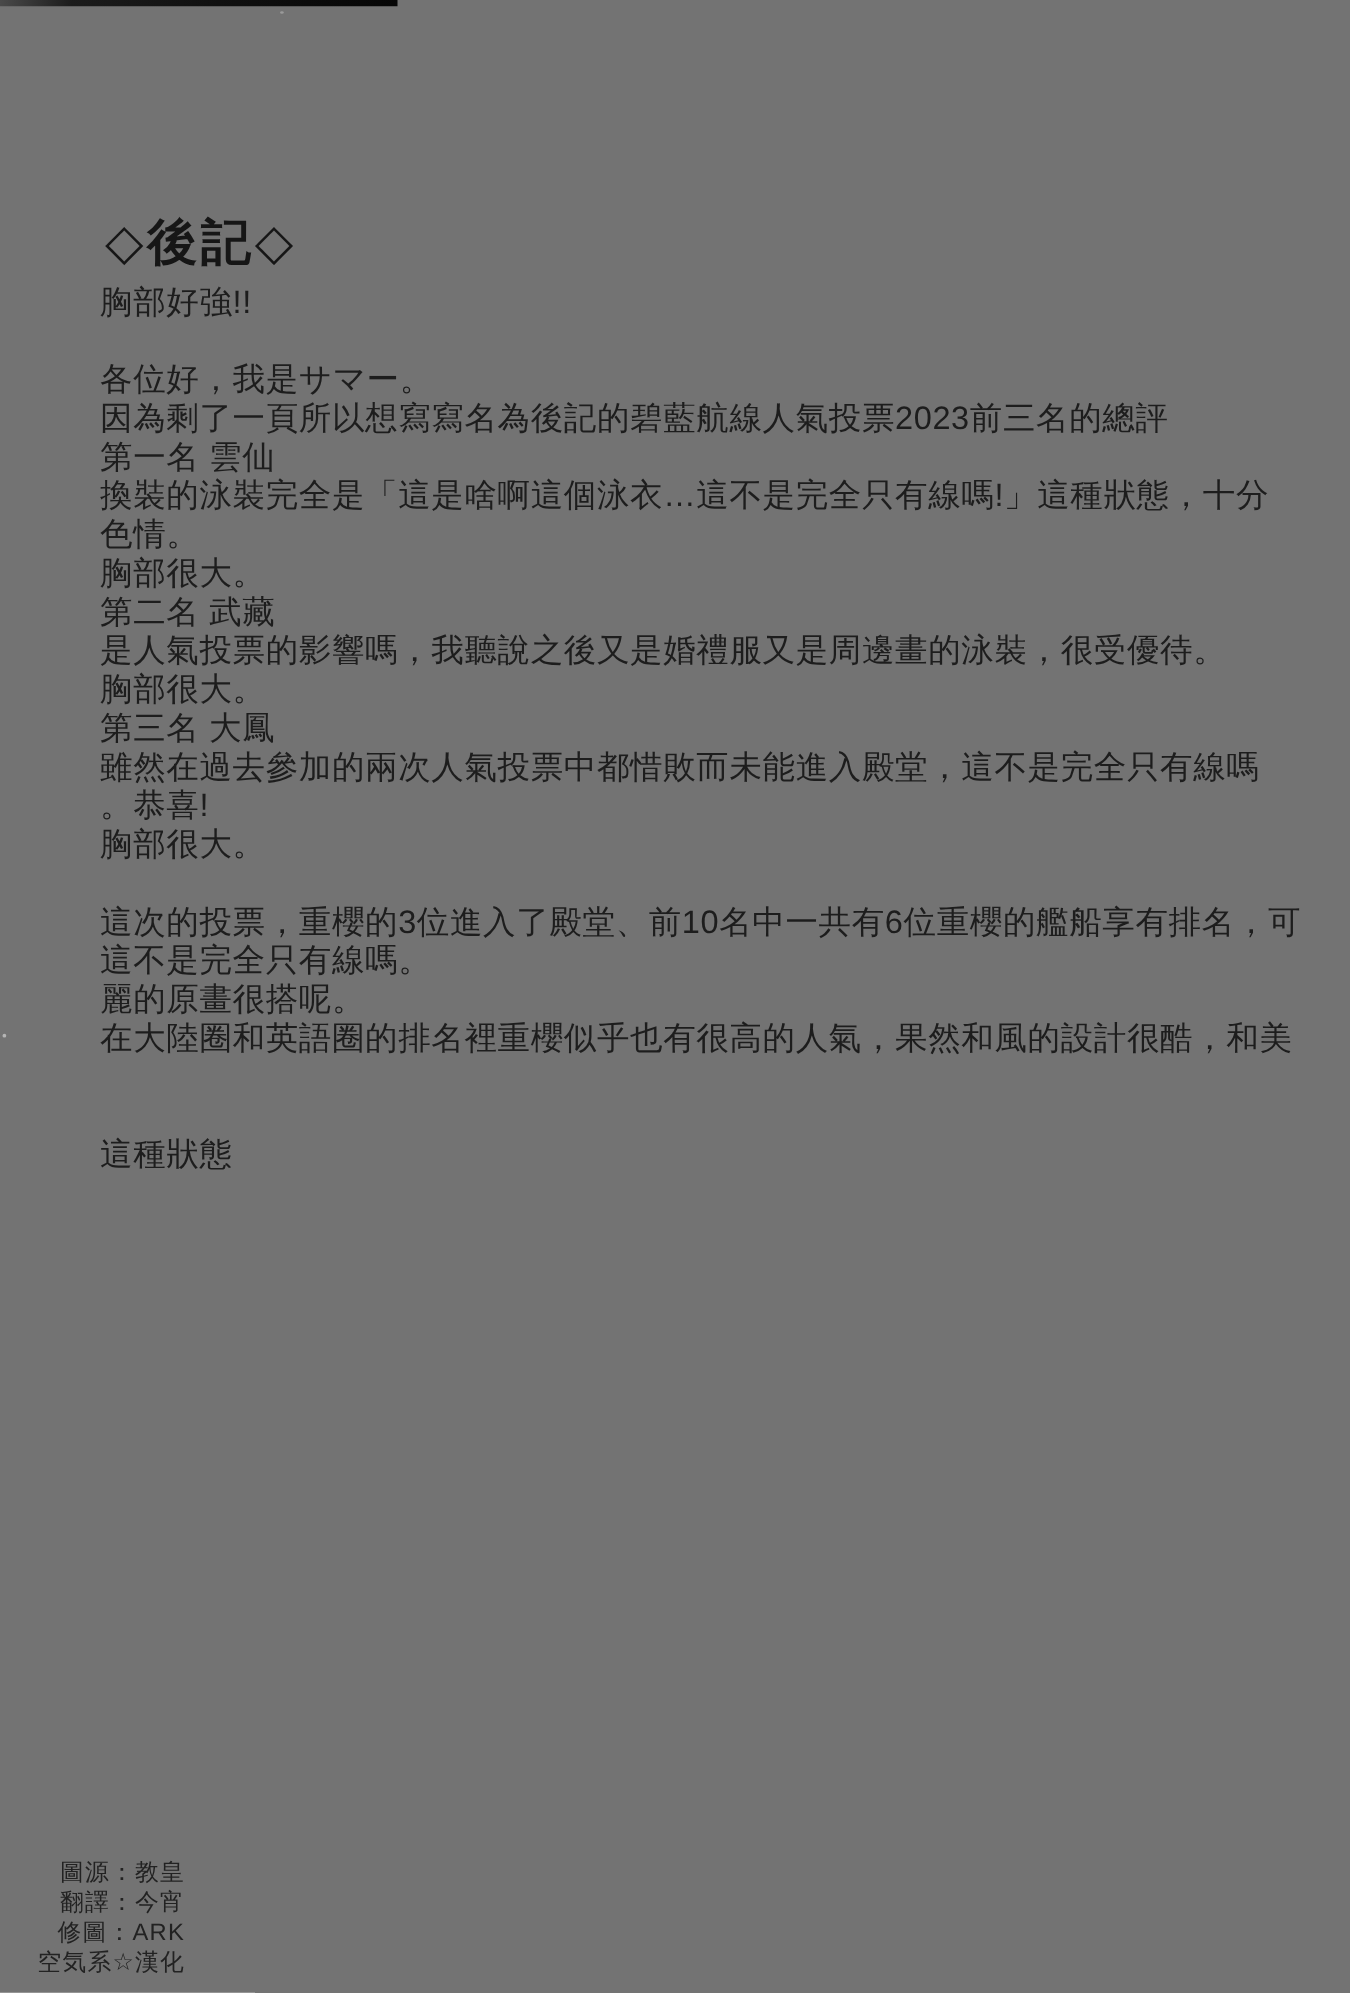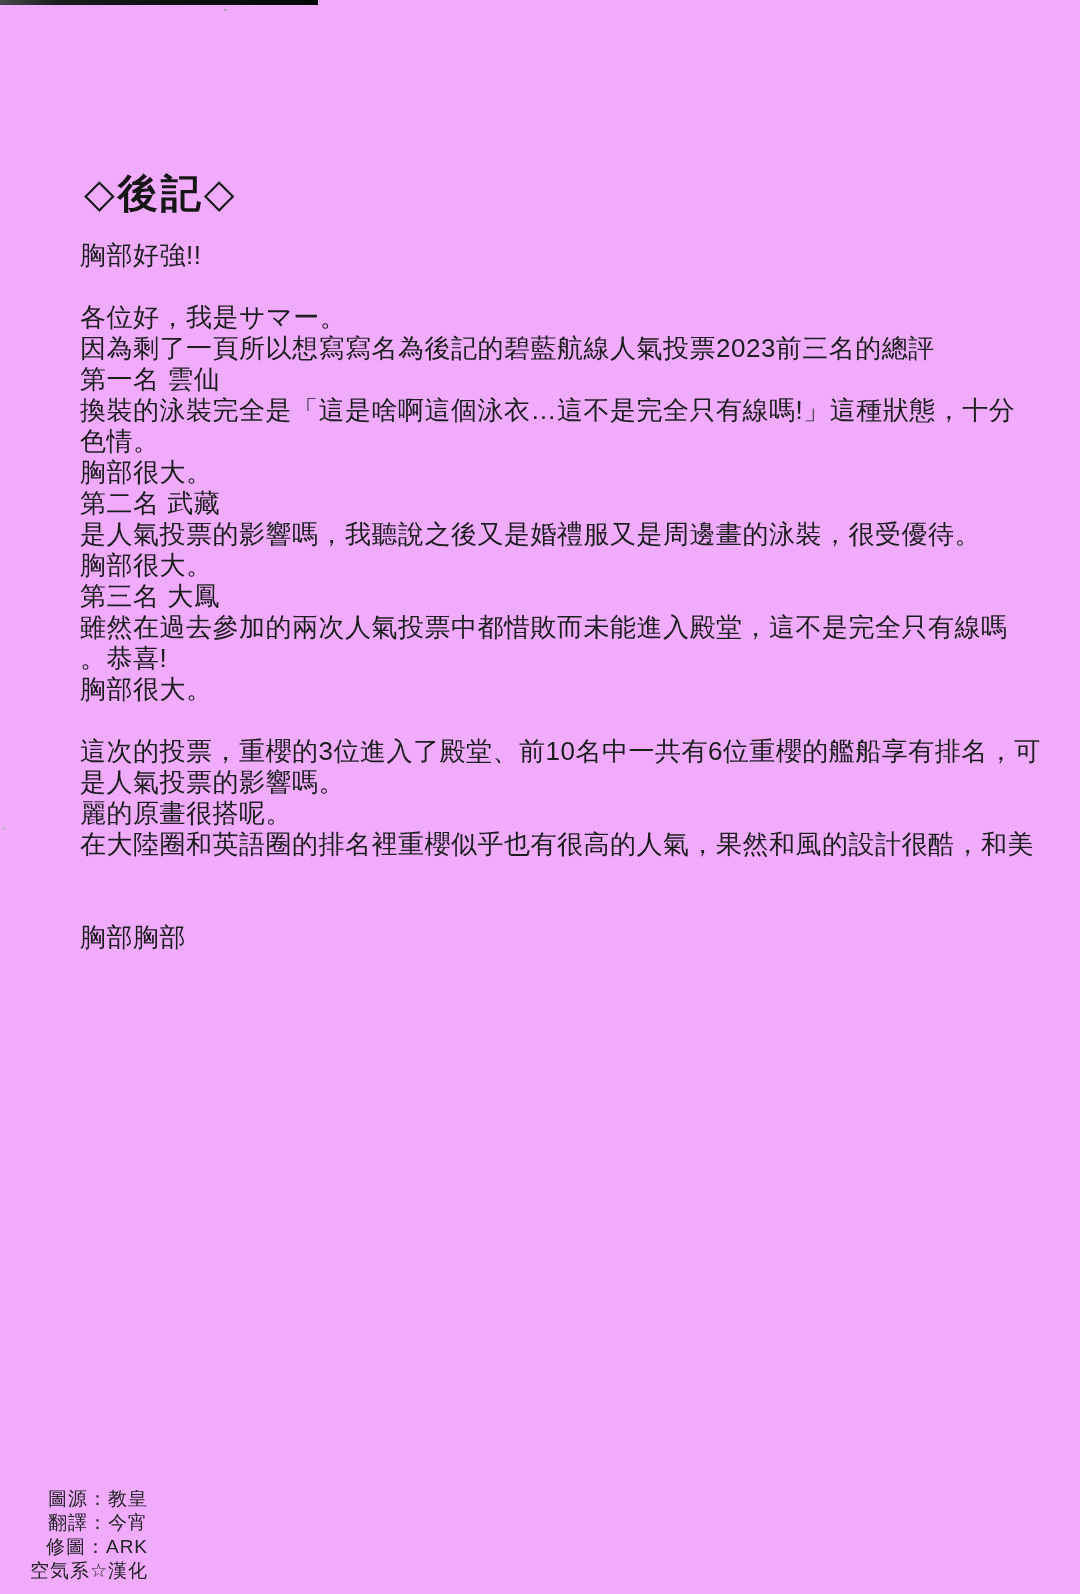--- a/index.html
+++ b/index.html
@@ -7,21 +7,21 @@
   body {
     position: relative;
     background: #ffffff;
     font-family: "Liberation Sans", "DejaVu Sans", sans-serif;
     color: #1d1d1d;
     overflow: hidden;
   }
   .page {
     position: absolute;
     inset: 0;
-    background: #f0abfc;
+    background: #737373;
   }
   
   .scan-bar {
     position: absolute;
     top: 0;
     left: 0;
     width: 318px;
     height: 5px;
     background: linear-gradient(90deg, #4a4a4a 0%, #1c1c1c 18%, #101010 55%, #060606 100%);
   }
@@ -48,21 +48,21 @@
     top: 166px;
     left: 84px;
     font-size: 40px;
     font-weight: 600;
     letter-spacing: 3px;
     color: #161616;
     white-space: nowrap;
   }
   .body-lines {
     position: absolute;
-    top: 240px;
+    top: 226px;
     left: 80px;
     width: 960px;
   }
   .body-lines .line {
     height: 31px;
     line-height: 31px;
     font-size: 26px;
     font-weight: 500;
     letter-spacing: 0.5px;
     white-space: nowrap;
@@ -106,26 +106,26 @@
     <div class="line">胸部很大。</div>
     <div class="line">第二名 武藏</div>
     <div class="line">是人氣投票的影響嗎，我聽說之後又是婚禮服又是周邊畫的泳裝，很受優待。</div>
     <div class="line">胸部很大。</div>
     <div class="line">第三名 大鳳</div>
     <div class="line">雖然在過去參加的兩次人氣投票中都惜敗而未能進入殿堂，這不是完全只有線嗎</div>
     <div class="line">。恭喜!</div>
     <div class="line">胸部很大。</div>
     <div class="line"></div>
     <div class="line">這次的投票，重櫻的3位進入了殿堂、前10名中一共有6位重櫻的艦船享有排名，可</div>
-    <div class="line">是人氣投票的影響嗎。</div>
+    <div class="line">這不是完全只有線嗎。</div>
     <div class="line">麗的原畫很搭呢。</div>
     <div class="line">在大陸圈和英語圈的排名裡重櫻似乎也有很高的人氣，果然和風的設計很酷，和美</div>
     <div class="line"></div>
     <div class="line"></div>
-    <div class="line">胸部胸部</div>
+    <div class="line">這種狀態</div>
     <div class="line"></div>
   </div>
 
   <div class="credits">
     <div class="credit-line">圖源：教皇</div>
     <div class="credit-line">翻譯：今宵</div>
     <div class="credit-line">修圖：ARK</div>
     <div class="credit-line">空気系☆漢化</div>
   </div>
 

